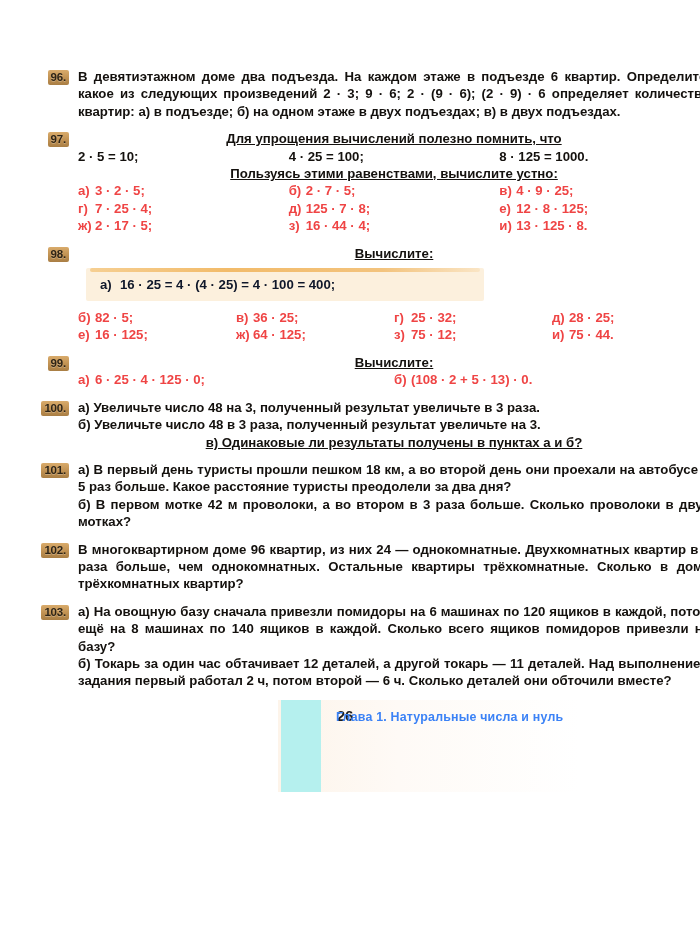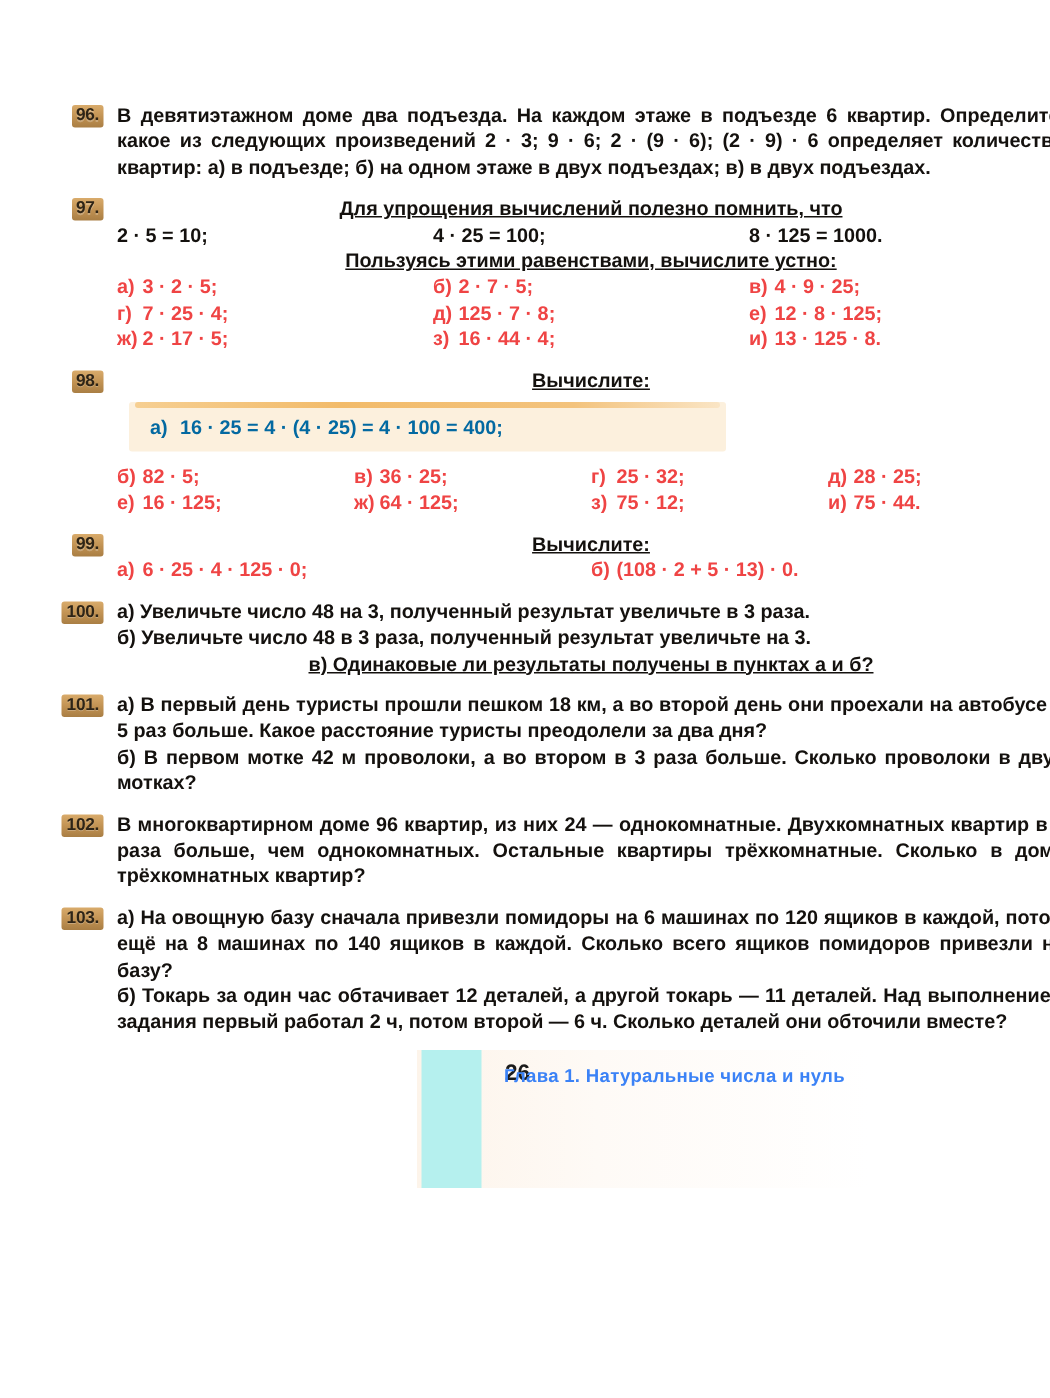--- a/index.html
+++ b/index.html
@@ -117,21 +117,21 @@
     right: 4px;
     top: 0;
     height: 4px;
     background: linear-gradient(90deg, #f6cf92 0%, #f2bb6a 35%, #f3c37d 75%, #fae5c5 100%);
     border-radius: 2px;
   }
   .sample-text {
     font-size: 13.2px;
     line-height: 17px;
     font-weight: 700;
-    color: #0369a1;
+    color: #0f172a;
     white-space: nowrap;
   }
   .sample-text .lbl { display: inline-block; min-width: 20px; }
 
   
   .footer {
     position: absolute;
     left: 0;
     bottom: 0;
     width: 700px;

